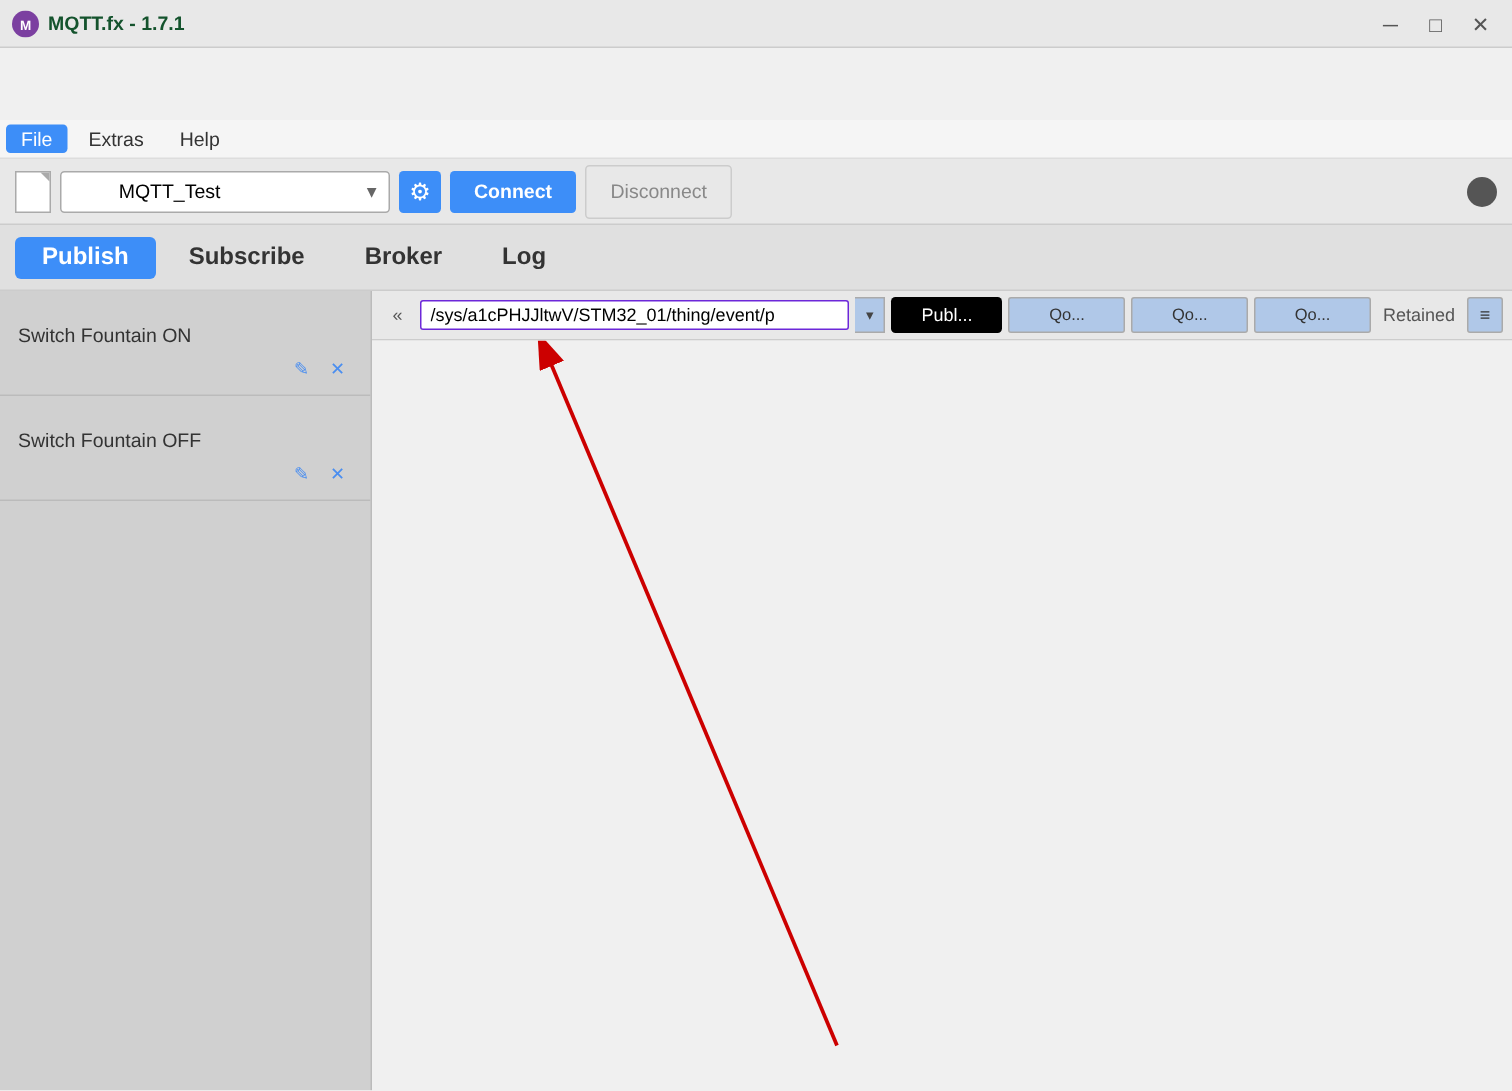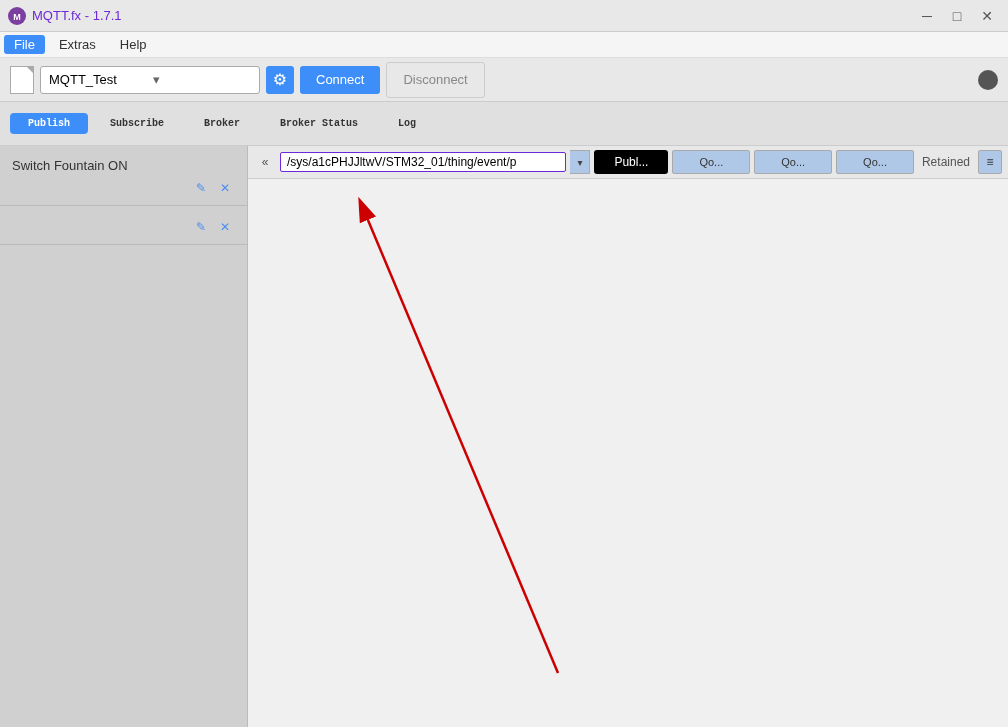--- a/index.html
+++ b/index.html
@@ -28,22 +28,22 @@
       display: flex;
       align-items: center;
       gap: 6px;
     }
     .app-icon {
       width: 18px;
       height: 18px;
     }
     .title-text {
       font-size: 13px;
-      color: #6d28d9;
-      font-weight: normal;
+      color: #14532d;
+      font-weight: bold;
     }
     .title-bar-controls {
       display: flex;
       gap: 4px;
     }
     .title-btn {
       width: 26px;
       height: 20px;
       background: none;
       border: none;
@@ -57,20 +57,21 @@
 
     
     .menu-bar {
       display: flex;
       align-items: center;
       background: #f5f5f5;
       padding: 2px 4px;
       height: 26px;
       border-bottom: 1px solid #ddd;
       gap: 4px;
+      margin-top: 48px;
     }
     .menu-item {
       padding: 2px 10px;
       cursor: pointer;
       border-radius: 3px;
       font-size: 13px;
       color: #333;
     }
     .menu-item.active {
       background: #3d8ef8;
@@ -107,20 +108,21 @@
     .connection-dropdown {
       display: flex;
       align-items: center;
       background: white;
       border: 1px solid #aaa;
       border-radius: 3px;
       padding: 3px 8px;
       height: 28px;
       min-width: 220px;
       cursor: pointer;
+      text-align: right;
     }
     .connection-dropdown span {
       flex: 1;
       font-size: 13px;
     }
     .dropdown-arrow {
       font-size: 10px;
       color: #666;
       margin-left: 6px;
     }
@@ -139,21 +141,21 @@
     }
     .connect-btn {
       height: 28px;
       padding: 0 16px;
       background: #3d8ef8;
       color: white;
       border: none;
       border-radius: 3px;
       cursor: pointer;
       font-size: 13px;
-      font-weight: 400;
+      font-weight: 700;
     }
     .disconnect-btn {
       height: 36px;
       padding: 0 16px;
       background: #e8e8e8;
       color: #888;
       border: 1px solid #ccc;
       border-radius: 3px;
       cursor: pointer;
       font-size: 13px;
@@ -173,24 +175,23 @@
       background: #e0e0e0;
       padding: 6px 10px;
       height: 44px;
       border-bottom: 1px solid #ccc;
       gap: 4px;
     }
     .tab {
       padding: 5px 18px;
       cursor: pointer;
       border-radius: 4px;
-      font-size: 10px;
+      font-size: 16px;
       font-weight: 600;
       color: #333;
-      font-family: Liberation Mono, monospace;
     }
     .tab.active {
       background: #3d8ef8;
       color: white;
     }
 
     
     .main-content {
       display: flex;
       flex: 1;
@@ -199,21 +200,21 @@
 
     
     .sidebar {
       width: 248px;
       background: #d0d0d0;
       border-right: 1px solid #bbb;
       overflow-y: auto;
       flex-shrink: 0;
     }
     .sidebar-item {
-      padding: 12px 12px 8px 12px;
+      padding: 22px 12px 8px 12px;
       border-bottom: 1px solid #bbb;
       cursor: pointer;
       position: relative;
     }
     .sidebar-item-title {
       font-size: 13px;
       color: #333;
       margin-bottom: 6px;
     }
     .sidebar-item-actions {
@@ -367,35 +368,35 @@
   </button>
   <button class="connect-btn">Connect</button>
   <button class="disconnect-btn">Disconnect</button>
   <div class="status-dot"></div>
 </div>
 
 <div class="tab-bar">
   <div class="tab active">Publish</div>
   <div class="tab">Subscribe</div>
   <div class="tab">Broker</div>
-  <div class="tab">Broker Status</div>
   <div class="tab">Log</div>
 </div>
 
 <div class="main-content">
 
   <div class="sidebar">
     <div class="sidebar-item">
       <div class="sidebar-item-title">Switch Fountain ON</div>
       <div class="sidebar-item-actions">
         <button class="sidebar-action-btn">✎</button>
         <button class="sidebar-action-btn">✕</button>
       </div>
     </div>
     <div class="sidebar-item">
+      <div class="sidebar-item-title">Switch Fountain OFF</div>
       <div class="sidebar-item-actions">
         <button class="sidebar-action-btn">✎</button>
         <button class="sidebar-action-btn">✕</button>
       </div>
     </div>
   </div>
 
   <div class="right-panel">
 
     <div class="publish-toolbar">

